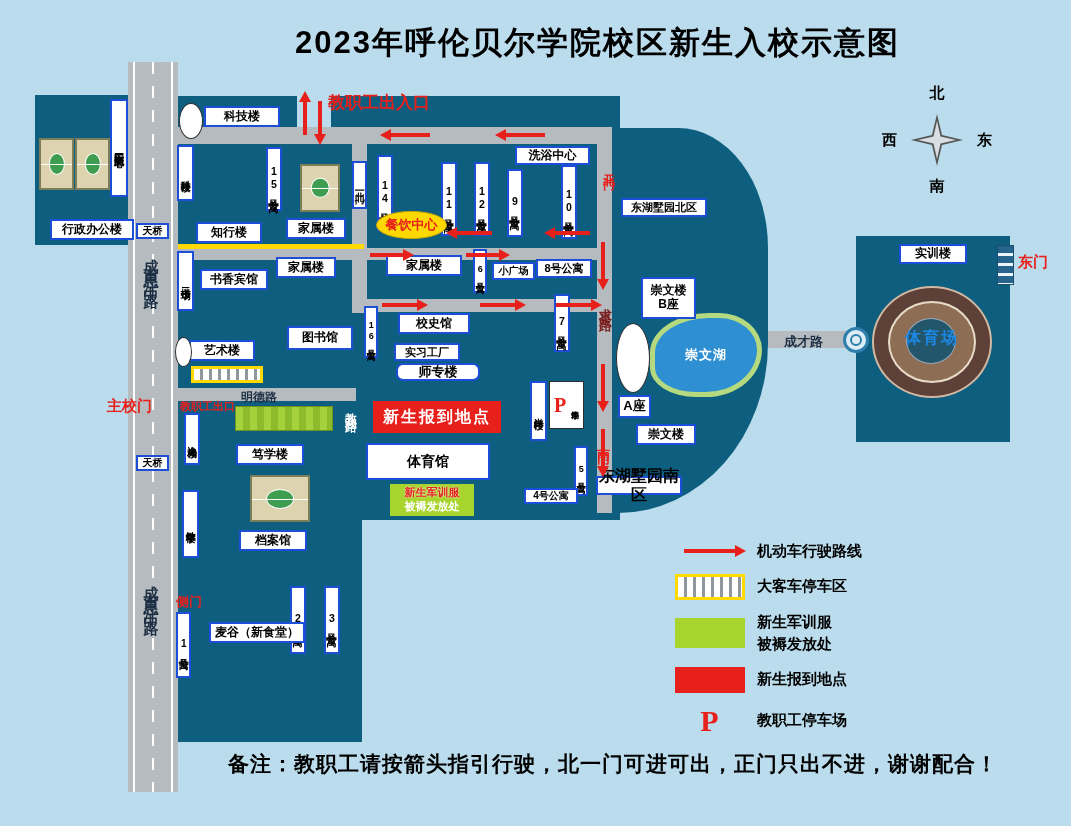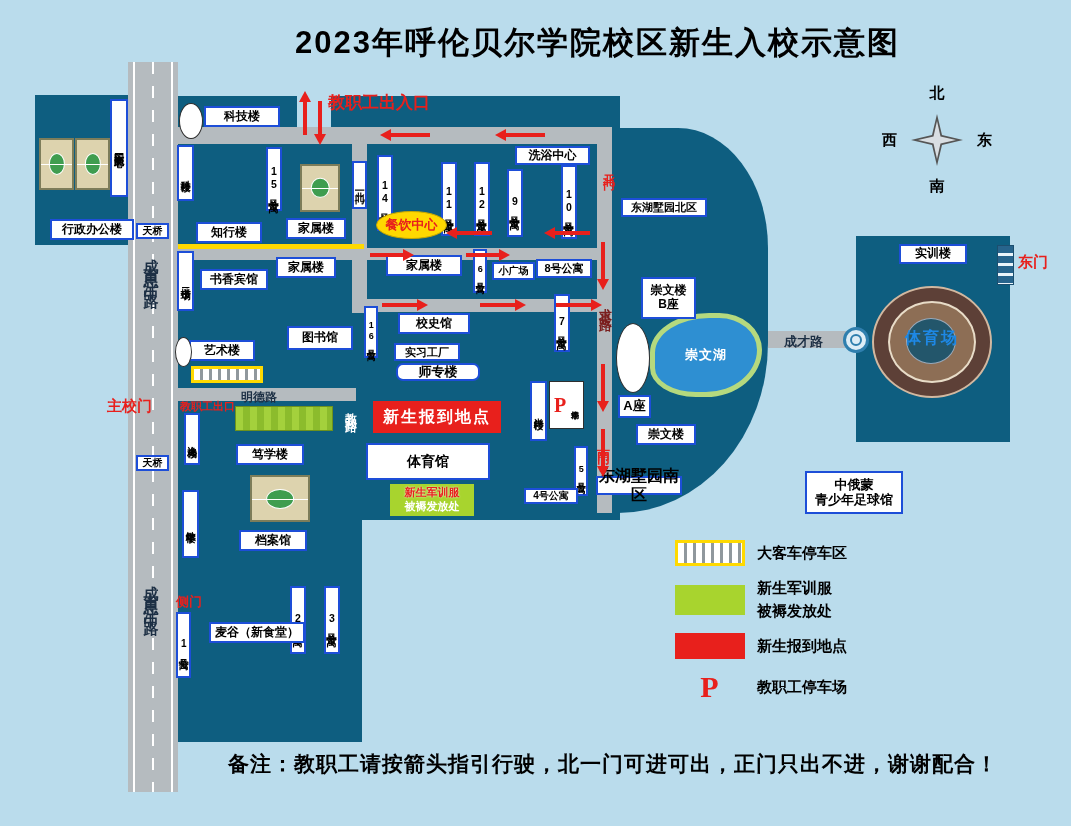--- a/index.html
+++ b/index.html
@@ -139,20 +139,26 @@
     <span class="cs">南</span>
     <span class="cw">西</span>
     <span class="ce">东</span>
     <svg class="rose" width="54" height="54" viewBox="0 0 54 54">
       <polygon points="27,1 32,22 53,27 32,32 27,53 22,32 1,27 22,22" fill="#555"></polygon>
       <polygon points="27,8 30.5,23.5 46,27 30.5,30.5 27,46 23.5,30.5 8,27 23.5,23.5" fill="#d9dee2"></polygon>
     </svg>
   </div>
 
   <div id="legend">
+    <div class="lg-row">
+      <div class="lg-ic">
+        <div class="arrow lg-arrow"></div>
+      </div>
+      <div class="lg-lb">机动车行驶路线</div>
+    </div>
     <div class="lg-row">
       <div class="lg-ic">
         <div class="busbox lg-bus"></div>
       </div>
       <div class="lg-lb">大客车停车区</div>
     </div>
     <div class="lg-row">
       <div class="lg-ic">
         <div class="greenbox lg-green"></div>
       </div>
@@ -230,22 +236,20 @@
     <div class="bld v" style="position: absolute; left: 574px; top: 446px; width: 14px; height: 50px; font-size: 9px;">5号公寓</div>
     <div class="bld" style="position: absolute; left: 596px; top: 476px; width: 86px; height: 19px; font-size: 16px;">东湖墅园南区</div>
     <div class="bld" style="position: absolute; left: 524px; top: 488px; width: 54px; height: 16px; font-size: 10px;">4号公寓</div>
     <div class="greenbox" style="position: absolute; left: 390px; top: 484px; width: 84px; height: 32px;">
       <span class="g1">新生军训服</span>
       <span class="g2">被褥发放处</span>
     </div>
     <div class="court" style="position: absolute; left: 250px; top: 475px; width: 60px; height: 47px;"></div>
     <div class="bld v" style="position: absolute; left: 182px; top: 490px; width: 17px; height: 68px; font-size: 10px;">敏学楼</div>
     <div class="bld" style="position: absolute; left: 239px; top: 530px; width: 68px; height: 21px;">档案馆</div>
-    <div class="bld" style="position: absolute; left: 805px; top: 471px; width: 98px; height: 43px; font-size: 13px;">中俄蒙
-青少年足球馆</div>
     <div class="bld v" style="position: absolute; left: 290px; top: 586px; width: 16px; height: 68px;">2号公寓</div>
     <div class="bld v" style="position: absolute; left: 324px; top: 586px; width: 16px; height: 68px;">3号公寓</div>
     <div class="bld v" style="position: absolute; left: 176px; top: 612px; width: 15px; height: 66px; font-size: 10px;">1号公寓</div>
     <div class="bld" style="position: absolute; left: 209px; top: 622px; width: 96px; height: 21px; font-size: 12px;">麦谷（新食堂）</div>
     <div class="bld" style="position: absolute; left: 899px; top: 244px; width: 68px; height: 20px;">实训楼</div>
     <div class="gateicon" style="position: absolute; left: 997px; top: 245px; width: 17px; height: 40px;"></div>
     <div class="ring" style="position: absolute; left: 843px; top: 327px; width: 26px; height: 26px;"></div>
     <div class="mtext vt" style="position: absolute; left: 144px; top: 247px; height: 152px; font-size: 15px; letter-spacing: 7px;">成吉思汗中路</div>
     <div class="mtext vt" style="position: absolute; left: 144px; top: 574px; height: 152px; font-size: 15px; letter-spacing: 7px;">成吉思汗中路</div>
     <div class="mtext" style="position: absolute; left: 241px; top: 389px; font-size: 12px;">明德路</div>

